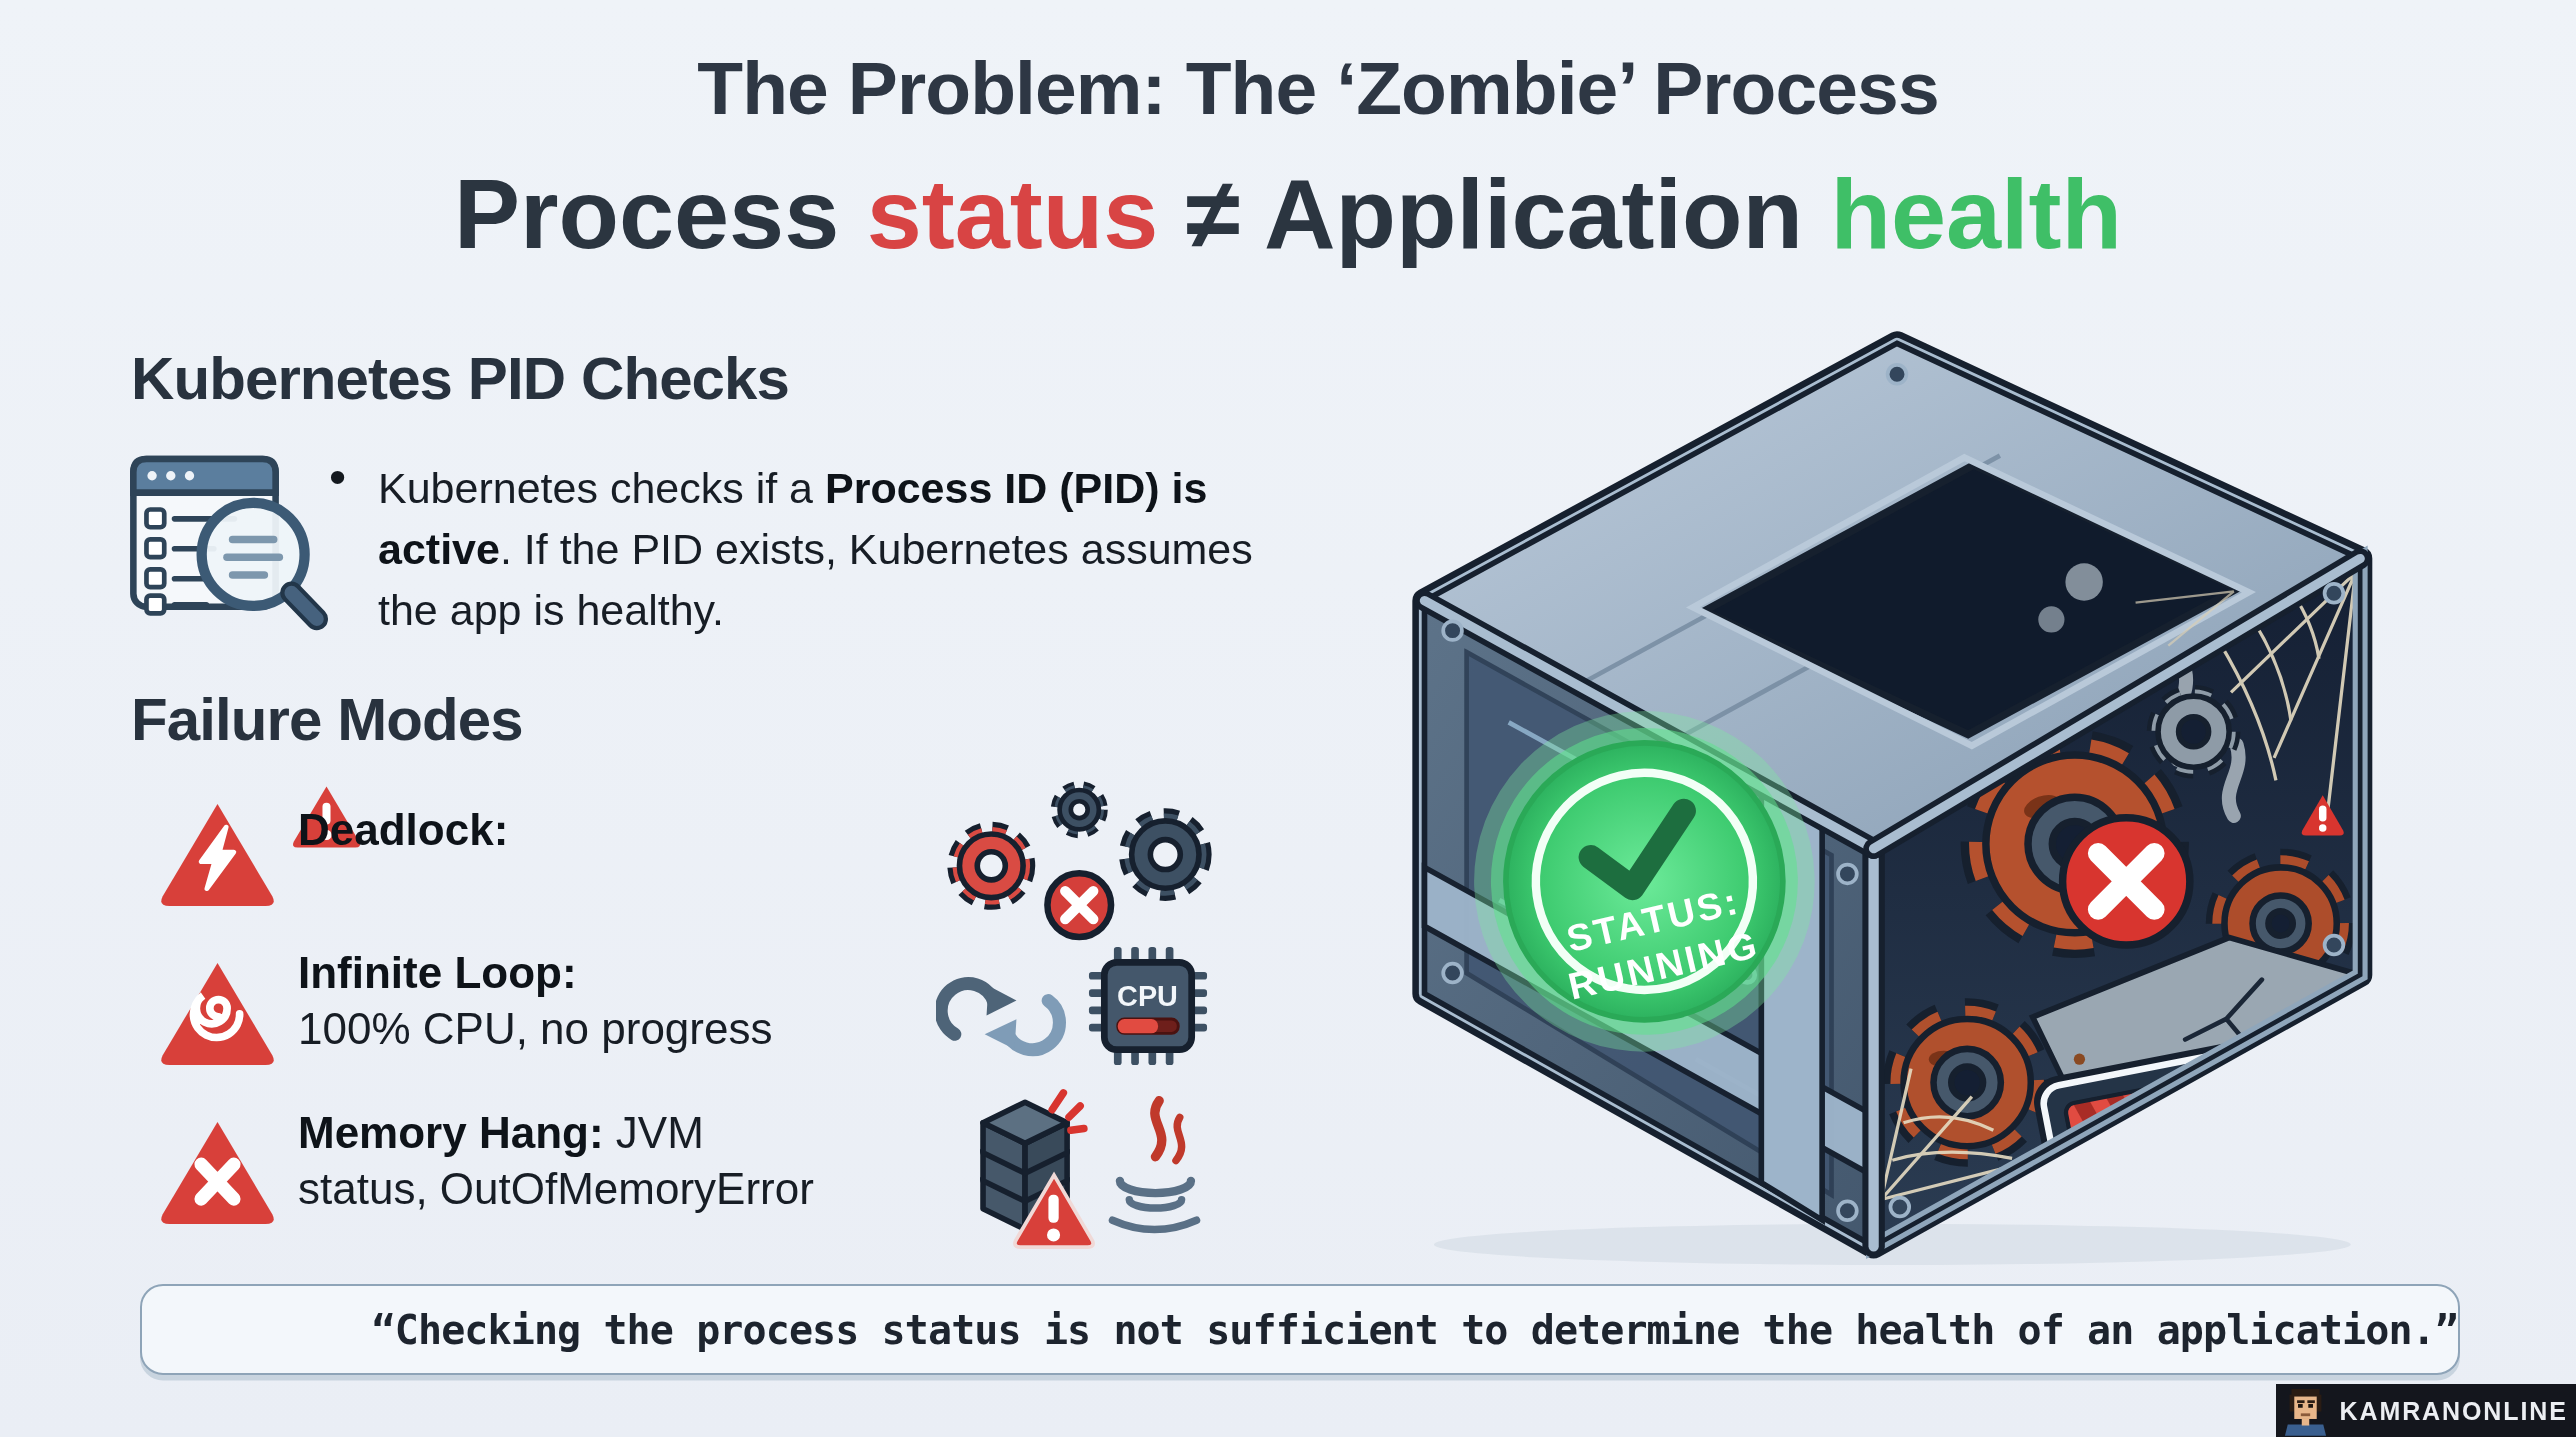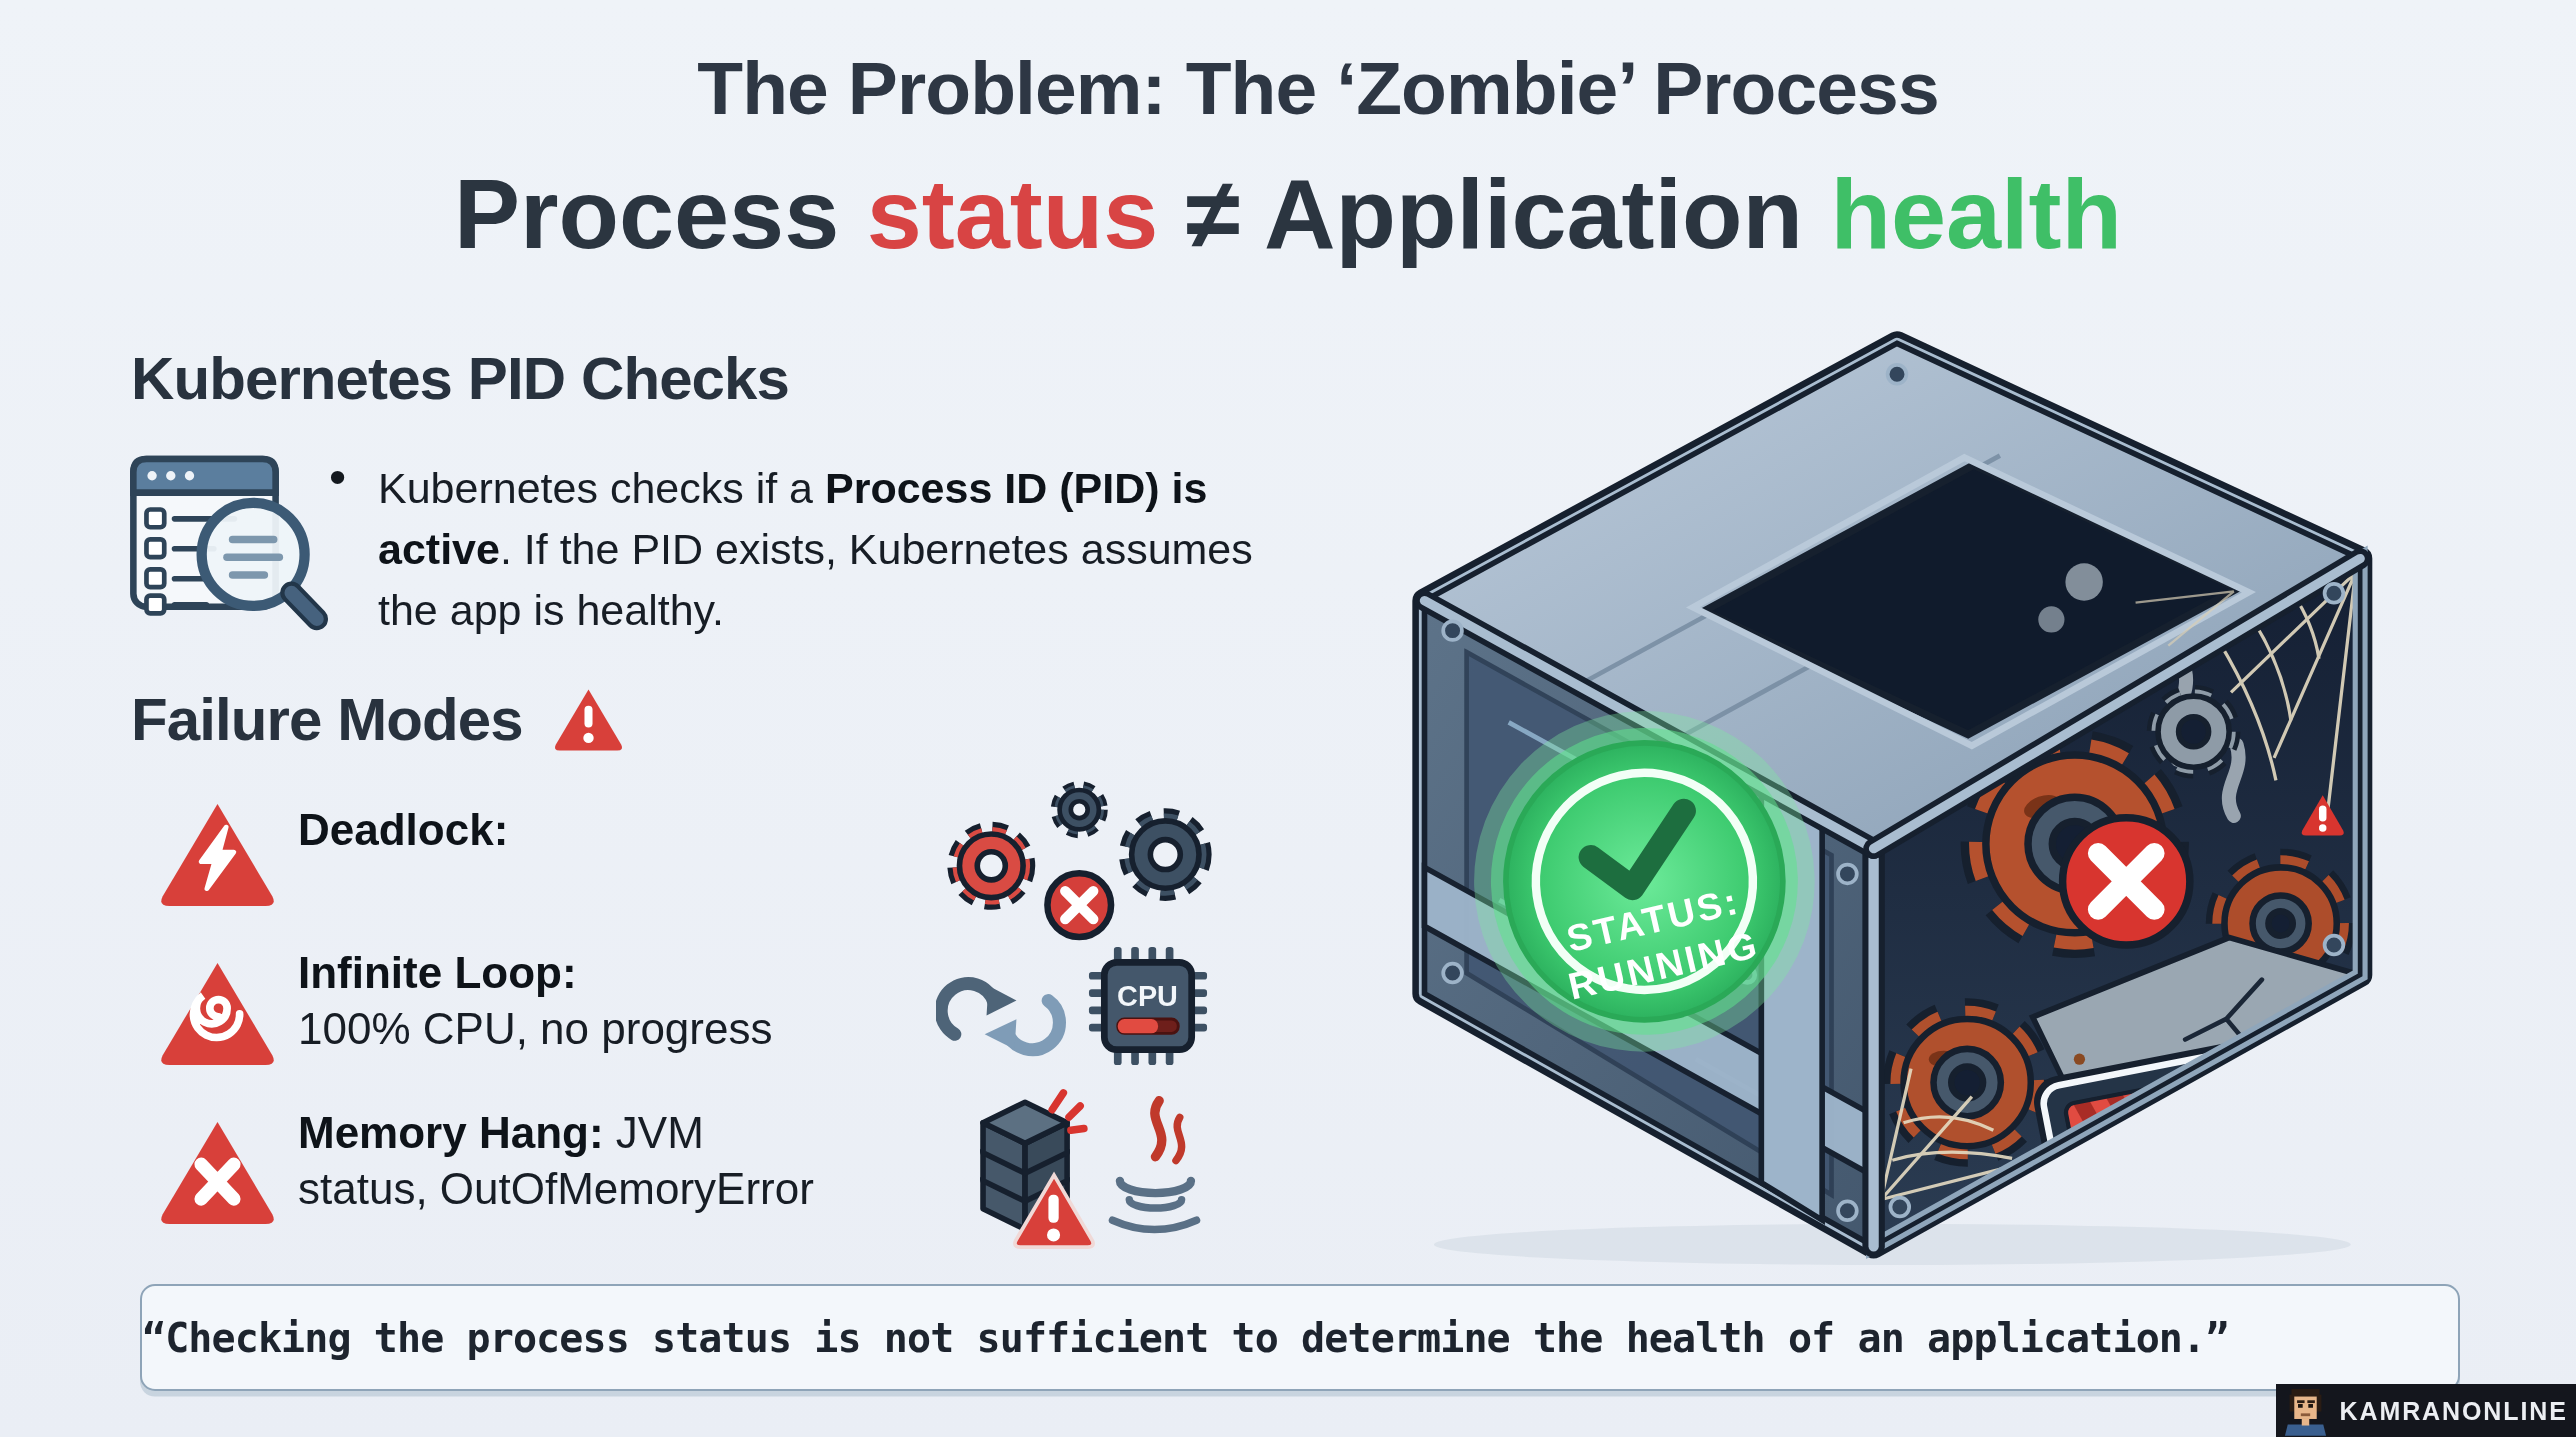--- a/index.html
+++ b/index.html
@@ -8,21 +8,21 @@
 
   .title{position:absolute;top:45px;left:0;width:2576px;text-align:center;
          font-size:75px;font-weight:bold;color:#2e3744;letter-spacing:-0.9px;padding-left:30px;}
   .equation{position:absolute;top:157px;left:0;width:2576px;text-align:center;white-space:pre;
          font-family:Liberation Sans, sans-serif;font-weight:bold;font-size:99px;color:#2b3540;}
   .eq-status{color:#d84444;}
   .eq-health{color:#3fbf67;}
 
   .h2{position:absolute;font-size:60px;font-weight:bold;color:#28323e;letter-spacing:-0.9px;}
   .pid-heading{top:344px;left:131px;}
-  .fail-heading{top:685px;left:131px;display:flex;align-items:center;gap:28px;}
+  .fail-heading{top:685px;left:131px;display:flex;align-items:center;gap:28px;flex-direction:column;}
 
   .pid-icon{position:absolute;left:124px;top:429px;}
   .bullet-row{position:absolute;left:329px;top:442px;width:992px;display:flex;}
   .bullet-dot{font-size:49px;color:#14191f;width:49px;flex:none;line-height:1.42;}
   .bullet-text{font-size:43px;line-height:1.42;color:#171d25;white-space:pre-wrap;margin-top:16px;}
   .bullet-text b{color:#0e1319;}
 
   .f-icon{position:absolute;left:155px;width:125px;height:116px;}
   .f-text{position:absolute;left:298px;width:618px;font-size:44px;line-height:1.28;color:#171d25;}
   .f-line1 b{color:#0e1319;}
@@ -33,23 +33,23 @@
 
   .mid{position:absolute;}
   .mid-gears{left:920px;top:761px;}
   .mid-loop{left:936px;top:967px;}
   .mid-cpu{left:1088px;top:946px;}
   .mid-mem{left:955px;top:1087px;}
   .mid-java{left:1105px;top:1095px;}
 
   .crate{position:absolute;left:1387px;top:320px;}
 
-  .quote-box{position:absolute;left:140px;top:1284px;width:2320px;height:107px;box-sizing:border-box;
-      background:#f3f7fb;border:2.8px solid #8ea4b8;border-radius:15px;
-      box-shadow:0 5.6px 0 rgba(160,180,198,.45);display:flex;align-items:center;justify-content:flex-start;}
+  .quote-box{position:absolute;left:140px;top:1284px;width:2320px;height:91px;box-sizing:border-box;
+      background:#f3f7fb;border:2.8px solid #8ea4b8;border-radius:23px;
+      box-shadow:0 5.6px 0 rgba(160,180,198,.45);display:flex;align-items:center;justify-content:flex-end;}
   .quote-text{font-family:"DejaVu Sans Mono",monospace;font-size:40px;font-weight:bold;color:#1d242e;letter-spacing:-0.9px;}
 
   .watermark{position:absolute;right:0;bottom:0;width:300px;height:54px;background:#14161d;
       display:flex;align-items:center;}
   .wm-avatar{margin-left:7.5px;flex:none;}
   .wm-text{margin-left:13px;font-size:25px;font-weight:bold;color:#eceef2;letter-spacing:1.9px;}
 </style>
 </head>
 <body>
 

